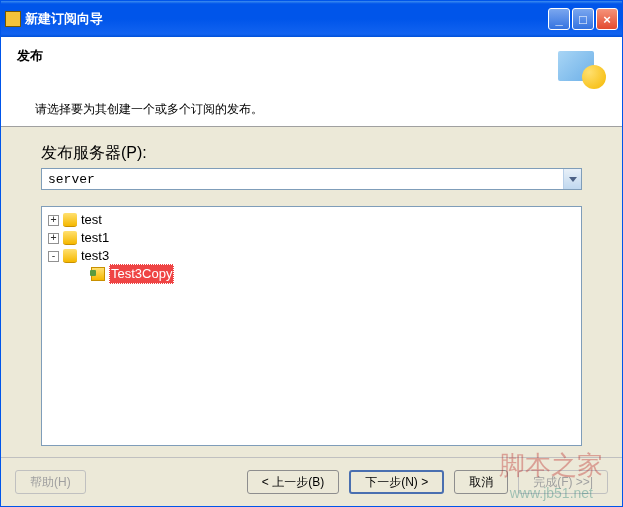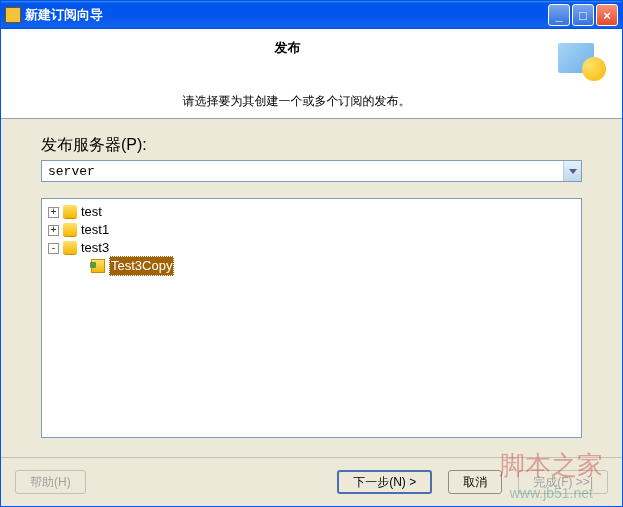--- a/index.html
+++ b/index.html
@@ -1,46 +1,46 @@
 <!DOCTYPE html>
 <html><head>
 <meta charset="utf-8">
 <style>
 * { box-sizing: border-box; margin: 0; padding: 0; font-family: "Microsoft YaHei", SimSun, Tahoma, sans-serif; }
 body { background: #ece9d8; width: 623px; height: 507px; overflow: hidden; }
 .window { width: 623px; height: 507px; display: flex; flex-direction: column; border: 1px solid #0055ea; }
-.titlebar { height: 28px; background: linear-gradient(to bottom, #3c8cf0 0%, #0055ea 8%, #0055ea 50%, #1263f0 92%, #0050d8 100%); display: flex; align-items: center; padding: 0 4px; color: white; }
+.titlebar { height: 36px; background: linear-gradient(to bottom, #3c8cf0 0%, #0055ea 8%, #0055ea 50%, #1263f0 92%, #0050d8 100%); display: flex; align-items: center; padding: 0 4px; color: white; }
 .titlebar-icon { width: 16px; height: 16px; margin-right: 4px; background: #f5c33b; border: 1px solid #765700; }
 .titlebar-text { flex: 1; font-size: 13px; font-weight: bold; }
 .tbtn { width: 22px; height: 22px; margin-left: 2px; border-radius: 3px; border: 1px solid white; display: flex; align-items: center; justify-content: center; font-family: Arial; font-weight: bold; font-size: 13px; cursor: pointer; color: white; }
 .tbtn.min, .tbtn.max { background: linear-gradient(to bottom, #7ba7ef, #3573e0); }
 .tbtn.close { background: linear-gradient(to bottom, #f5937a, #e34b2f); }
-.header { background: white; padding: 10px 16px 8px 16px; display: flex; border-bottom: 1px solid #a0a0a0; text-align: center; }
+.header { background: white; padding: 10px 16px 8px 16px; display: flex; border-bottom: 1px solid #a0a0a0; }
 .header-text { flex: 1; }
 .header-title { font-size: 13px; font-weight: bold; margin-bottom: 4px; }
 .header-sub { font-size: 12px; margin-left: 18px; margin-top: 36px; }
 .header-icon { width: 48px; height: 42px; position: relative; }
 .header-icon::before { content:""; position:absolute; left:0; top:4px; width:36px; height:30px; background:linear-gradient(135deg,#a8d5f5,#6db0e8); border-radius:2px; }
 .header-icon::after { content:""; position:absolute; right:0; bottom:0; width:24px; height:24px; background:radial-gradient(circle at 30% 30%,#ffe070,#f5b800); border-radius:50%; }
 .content { flex: 1; padding: 16px 40px 10px 40px; background: #ece9d8; }
 .label { font-size: 16px; margin-bottom: 4px; }
 .select-row { display: flex; height: 22px; border: 1px solid #7f9db9; background: white; margin-bottom: 16px; }
 .select-row input { flex:1; border:none; padding: 2px 6px; font-family: "Courier New", monospace; font-size: 13px; outline: none; }
 .select-btn { width: 18px; background: linear-gradient(to bottom,#e8f0f8,#c0d8ef); border-left: 1px solid #b8cfe8; display:flex; align-items:center; justify-content:center; cursor:pointer; }
 .select-btn::after { content:""; border-left:4px solid transparent; border-right:4px solid transparent; border-top:5px solid #4d6185; }
 .tree { border: 1px solid #7f9db9; background: white; height: 240px; padding: 4px 6px; font-size: 13px; font-family: Tahoma, sans-serif; overflow:auto; }
 .tree-row { display:flex; align-items:center; height:18px; line-height:18px; }
 .exp { width:11px; height:11px; border:1px solid #919191; background:white; margin-right:4px; display:flex; align-items:center; justify-content:center; font-size:10px; font-family:monospace; line-height:1; cursor:pointer; color:#333; }
 .db-icon { width:14px; height:14px; margin-right:4px; background:linear-gradient(to bottom,#ffe070,#f5b800); border-radius:2px 2px 3px 3px; border-bottom:1px solid #c89000; }
 .copy-icon { width:14px; height:14px; margin-right:4px; background:linear-gradient(to bottom,#ffe070,#f5b800); border:1px solid #c89000; position:relative; }
 .copy-icon::after { content:""; position:absolute; left:-2px; top:2px; width:6px; height:6px; background:#5a9b3f; border-radius:1px; }
 .indent1 { margin-left: 0px; }
 .indent2 { margin-left: 28px; }
-.selected { background: #a16207; color: white; border:1px dotted #fff; padding: 0 1px; }
-.footer { background:#ece9d8; border-top:1px solid #c0c0c0; padding:12px 14px; display:flex; align-items:center; gap:16px; }
+.selected { background: #ef4444; color: white; border:1px dotted #fff; padding: 0 1px; }
+.footer { background:#ece9d8; border-top:1px solid #c0c0c0; padding:12px 14px; display:flex; align-items:center; gap:10px; }
 .btn { height:24px; padding:0 14px; font-size:12px; background:#ece9d8; border:1px solid #8e8e8e; border-radius:3px; cursor:pointer; display:inline-flex; align-items:center; }
 .btn.disabled { color:#a0a0a0; border-color:#c0c0c0; cursor:default; }
 .btn.primary { border:2px solid #4a6fb0; }
 .spacer { flex:1; }
 .watermark { position:absolute; right:20px; bottom:24px; font-size:26px; color:#b91c1c; opacity:0.35; font-family:KaiTi,serif; pointer-events:none;margin-top:48px; }
 .watermark2 { position:absolute; right:30px; bottom:6px; font-size:14px; color:#0f766e; opacity:0.35; font-family:Arial; pointer-events:none; }
 </style>
 </head>
 <body>
 
@@ -88,20 +88,21 @@
           <div style="width: 15px;"></div>
           <div class="copy-icon"></div>
           <span class="selected">Test3Copy</span>
         </div>
       </div>
   </div>
 
   <div class="footer">
     <button class="btn disabled">帮助(H)</button>
     <div class="spacer"></div>
+    <button class="btn">&lt; 上一步(B)</button>
     <button class="btn primary">下一步(N) &gt;</button>
     <button class="btn">取消</button>
     <button class="btn disabled">完成(F) &gt;&gt;|</button>
   </div>
 </div>
 
 <div class="watermark">脚本之家</div>
 <div class="watermark2">www.jb51.net</div>
 
 </body></html>

